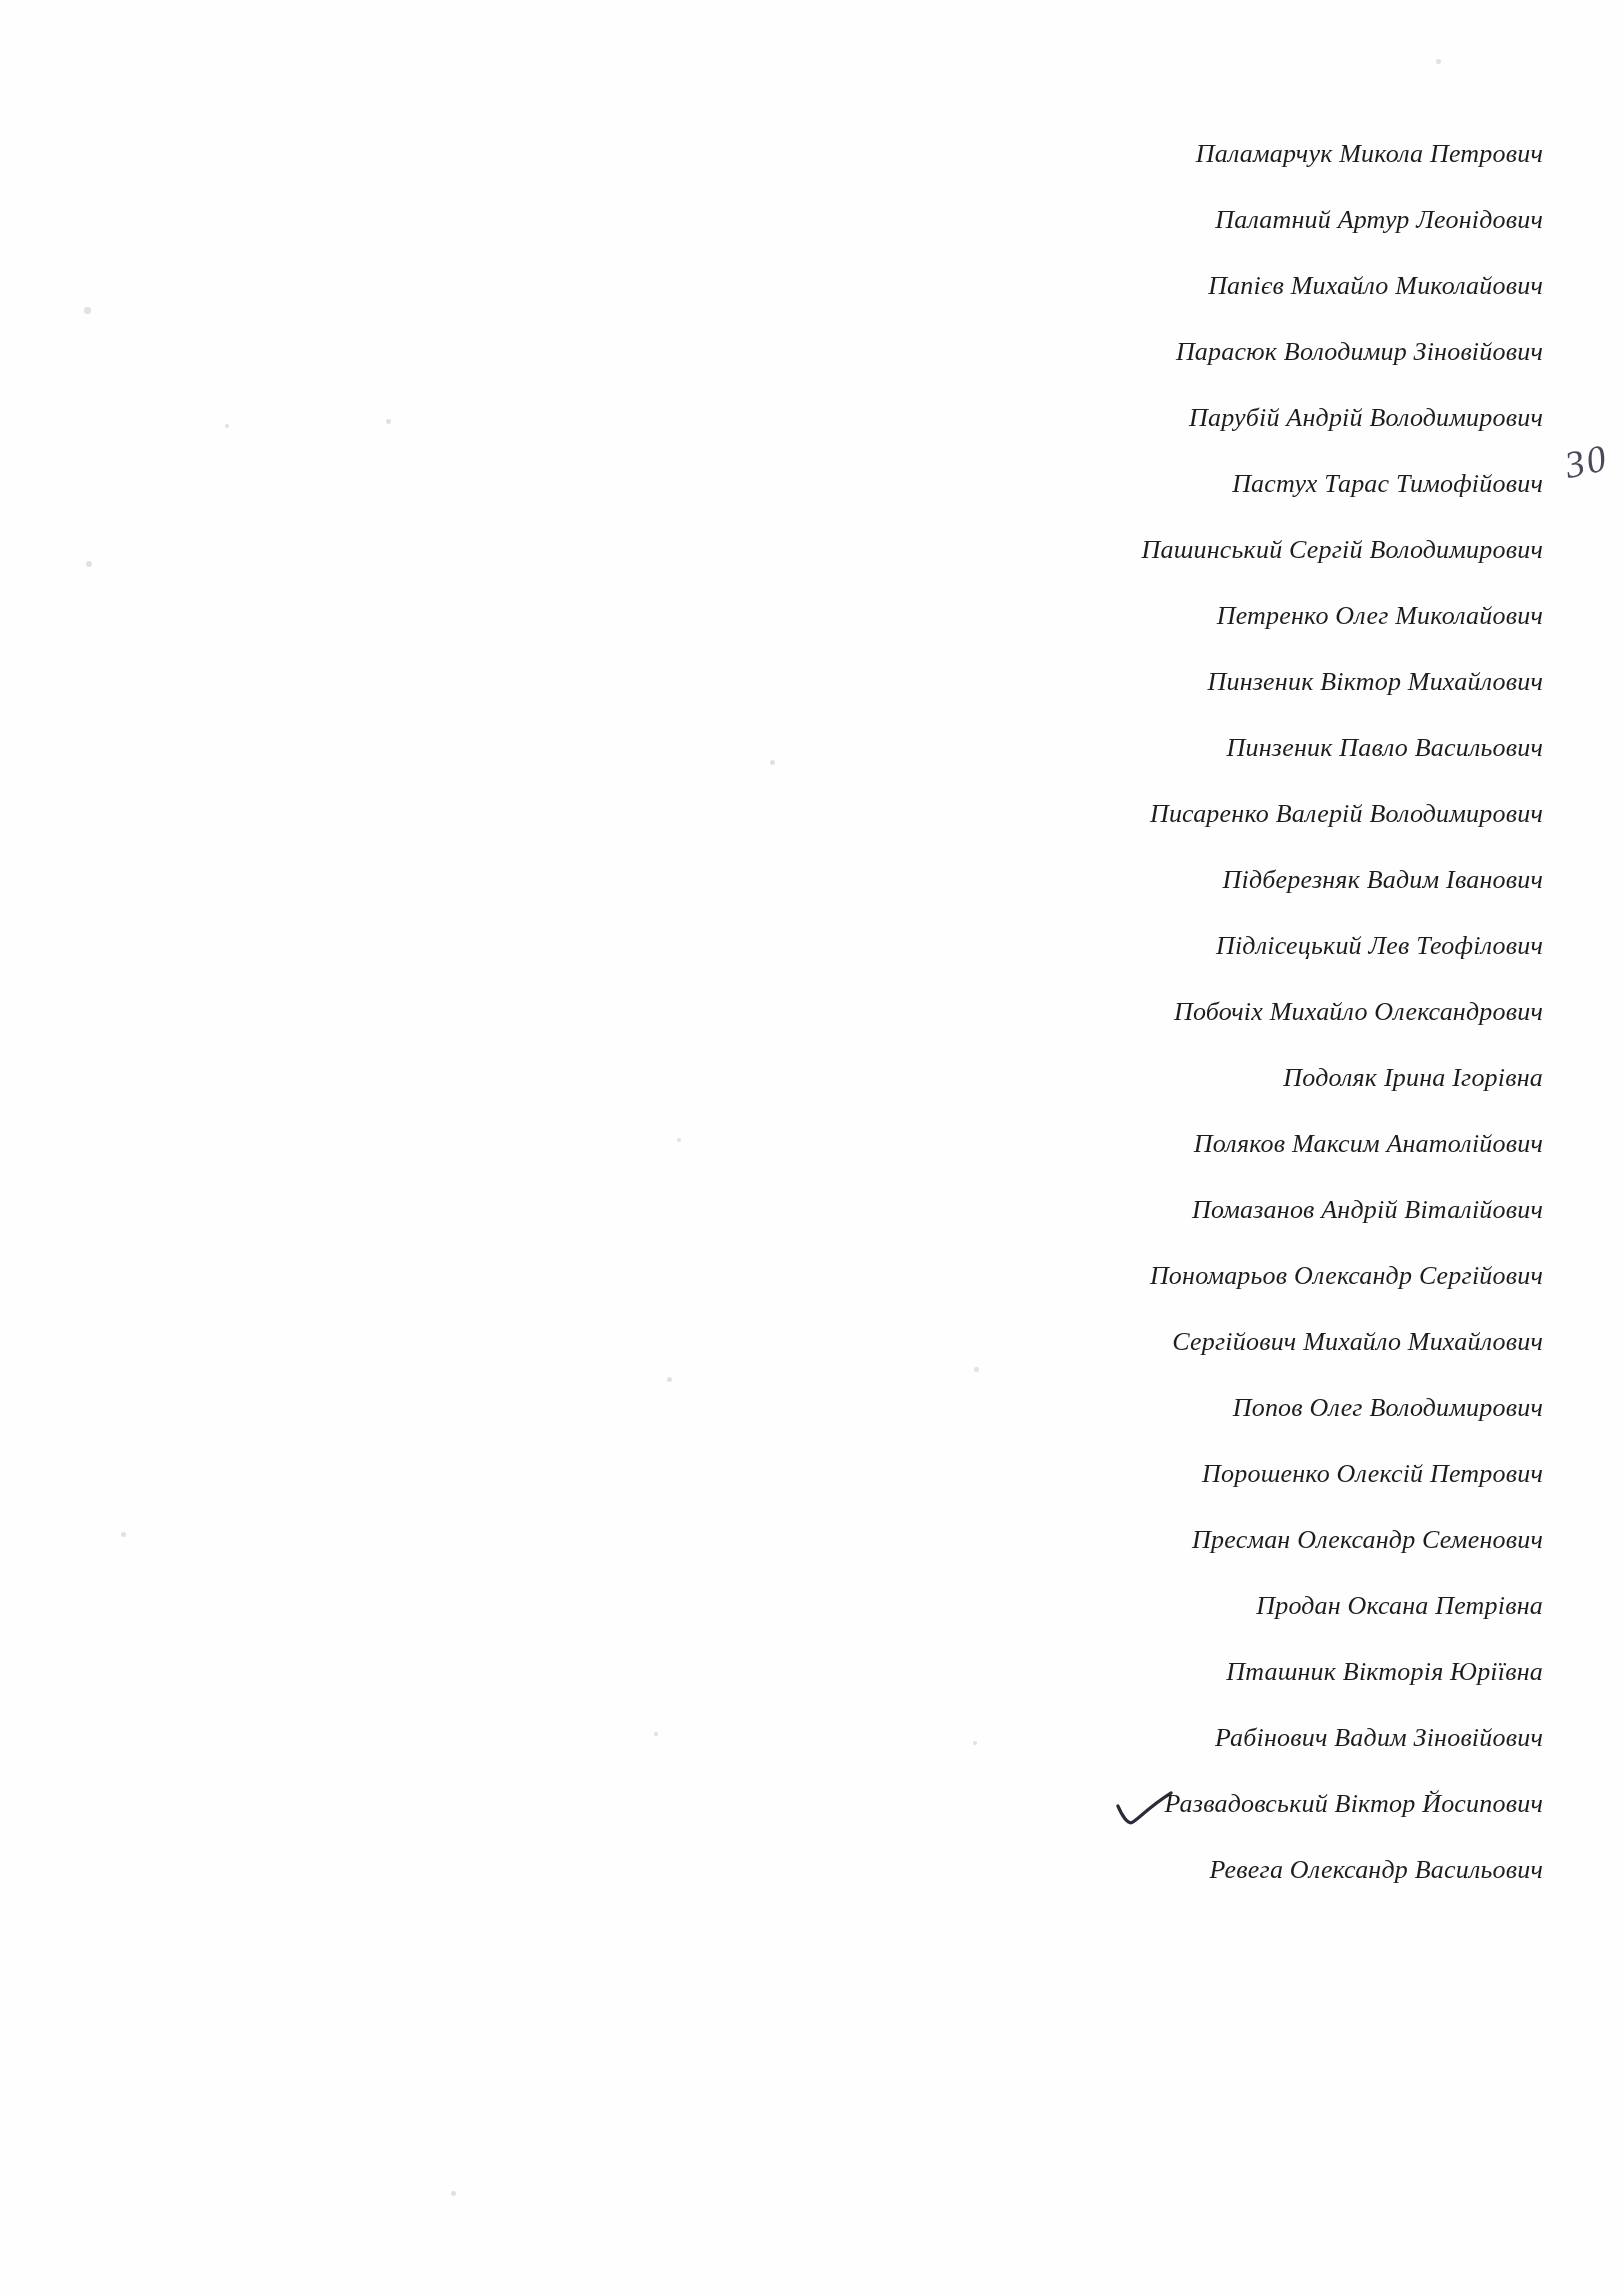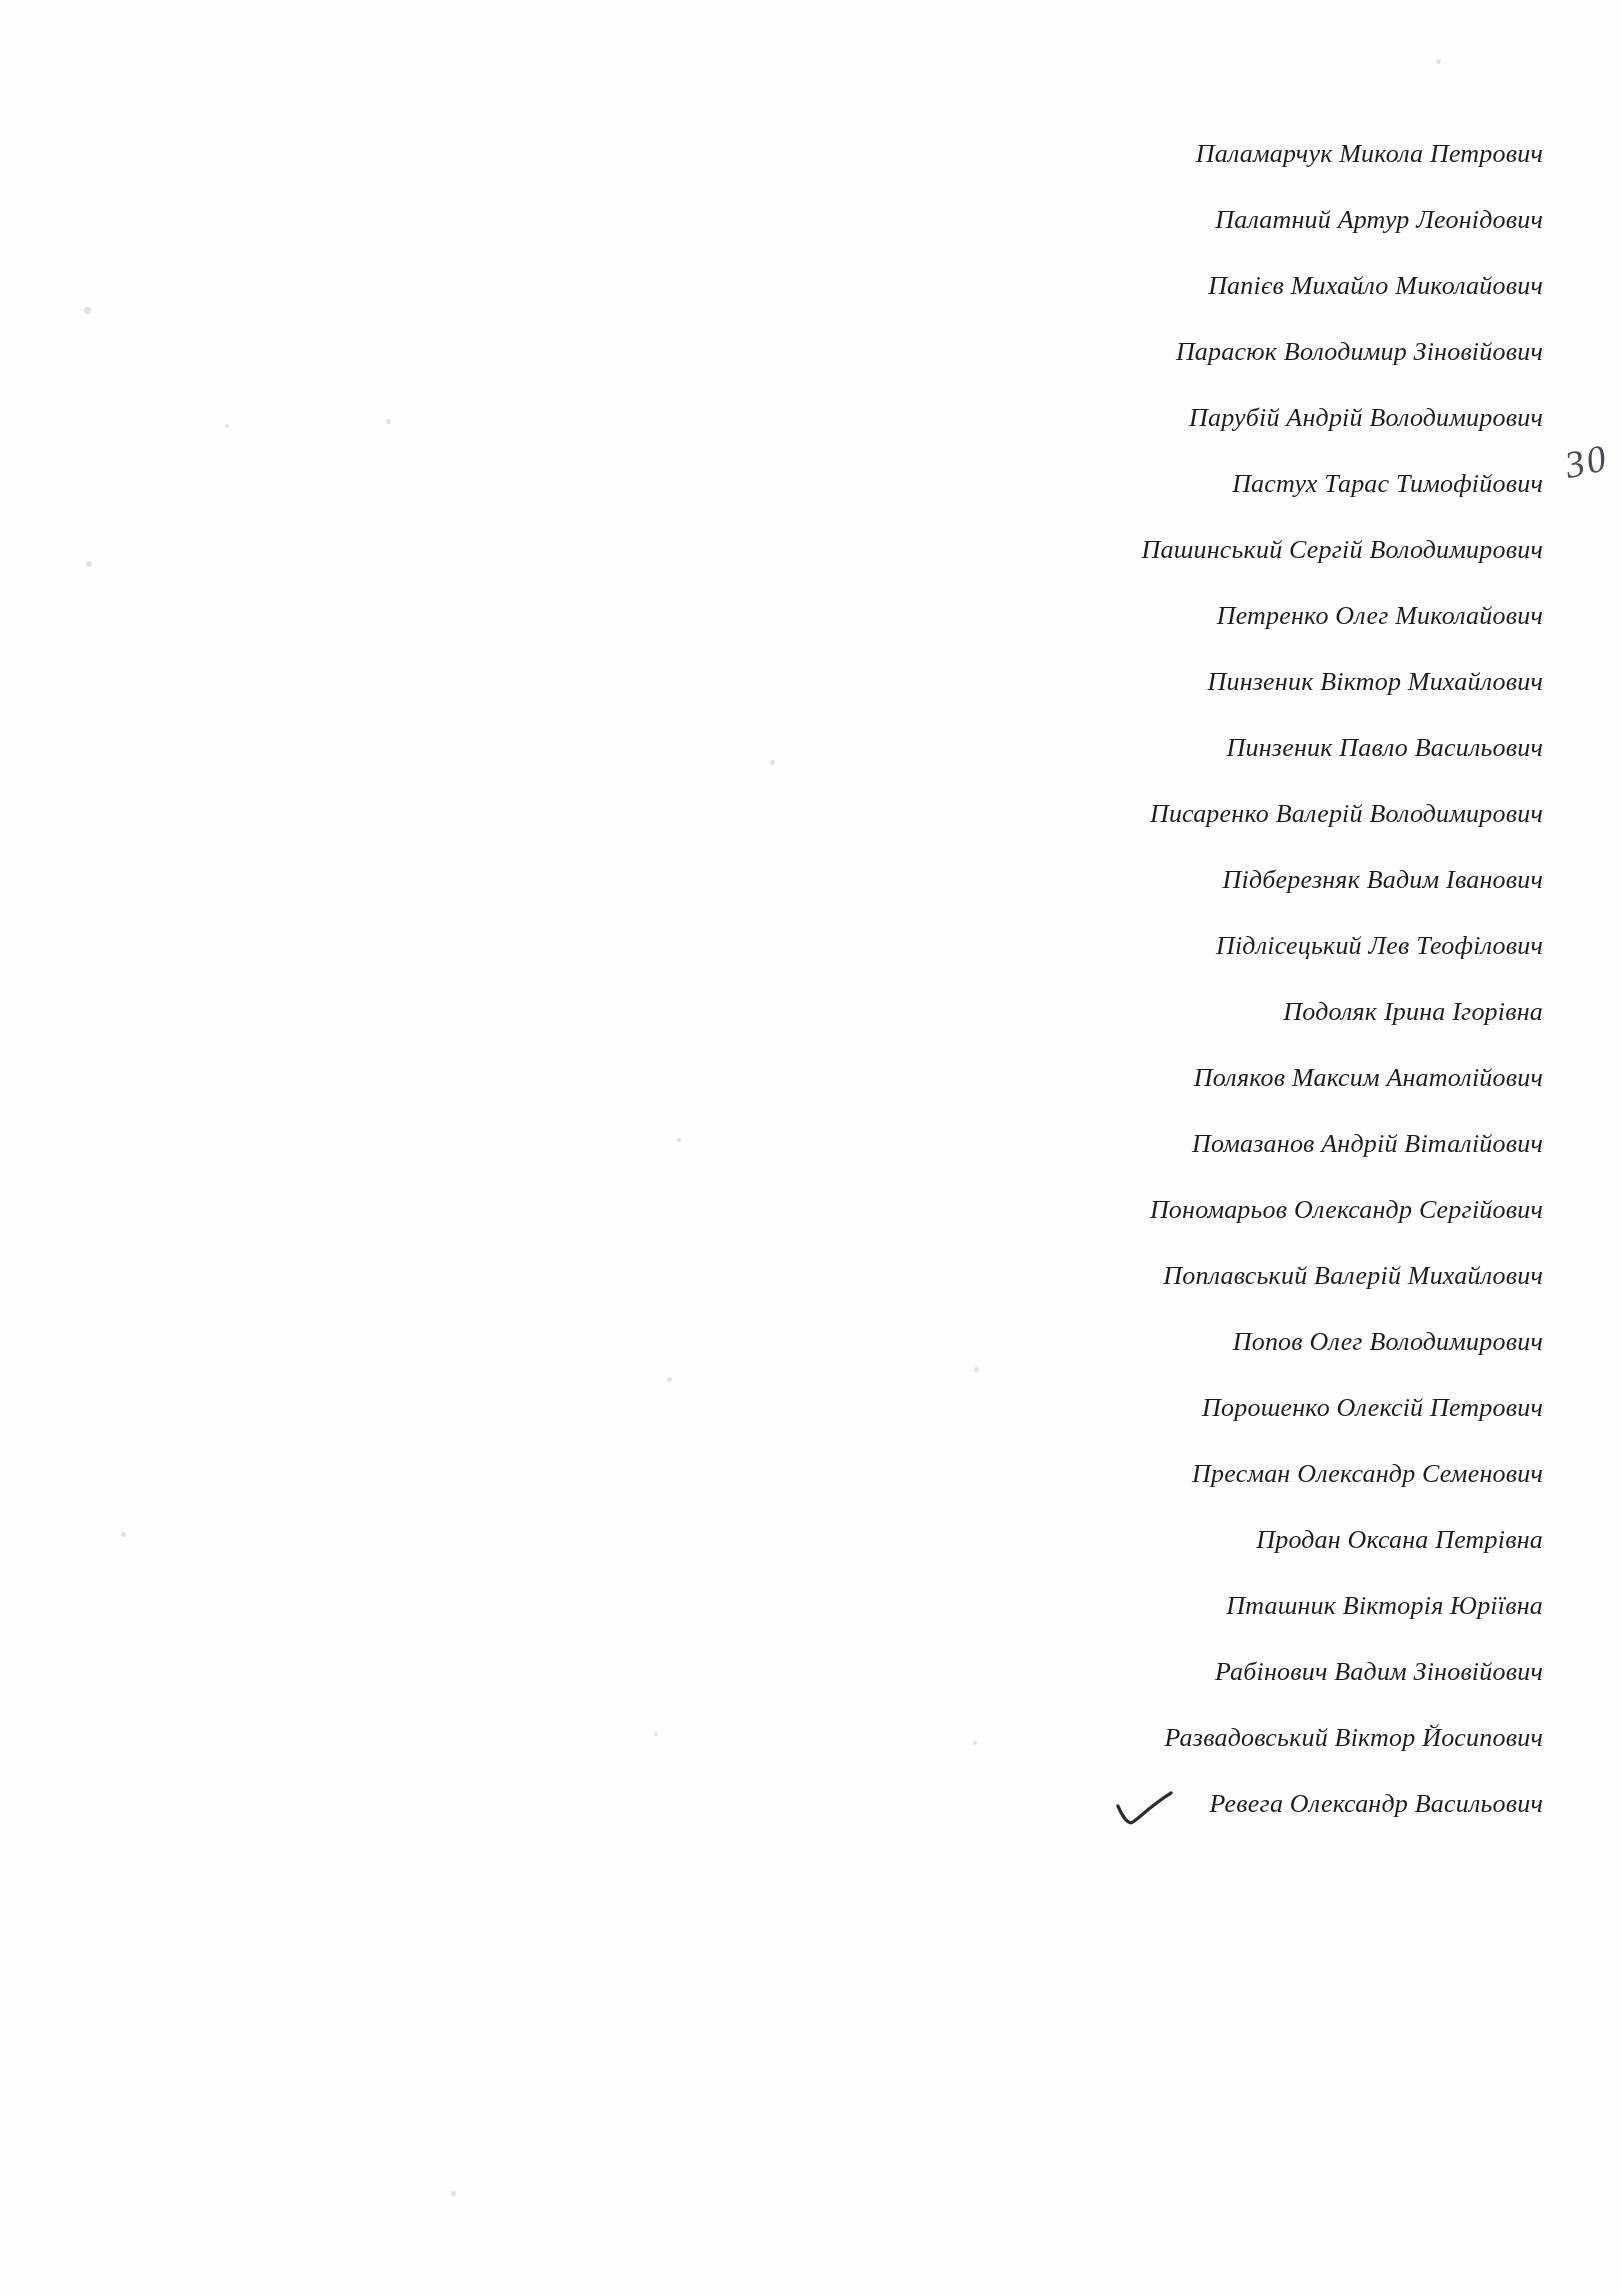--- a/index.html
+++ b/index.html
@@ -99,25 +99,26 @@
     <li>Парасюк Володимир Зіновійович</li>
     <li>Парубій Андрій Володимирович</li>
     <li>Пастух Тарас Тимофійович</li>
     <li>Пашинський Сергій Володимирович</li>
     <li>Петренко Олег Миколайович</li>
     <li>Пинзеник Віктор Михайлович</li>
     <li>Пинзеник Павло Васильович</li>
     <li>Писаренко Валерій Володимирович</li>
     <li>Підберезняк Вадим Іванович</li>
     <li>Підлісецький Лев Теофілович</li>
+    <li>Побочіх Михайло Олександрович</li>
     <li>Подоляк Ірина Ігорівна</li>
     <li>Поляков Максим Анатолійович</li>
     <li>Помазанов Андрій Віталійович</li>
     <li>Пономарьов Олександр Сергійович</li>
-    <li>Поплавський Валерій Михайлович</li>
+    <li>Сергійович Михайло Михайлович</li>
     <li>Попов Олег Володимирович</li>
     <li>Порошенко Олексій Петрович</li>
     <li>Пресман Олександр Семенович</li>
     <li>Продан Оксана Петрівна</li>
     <li>Пташник Вікторія Юріївна</li>
     <li>Рабінович Вадим Зіновійович</li>
     <li>Развадовський Віктор Йосипович</li>
     <li>Ревега Олександр Васильович</li>
   </ul>
 

